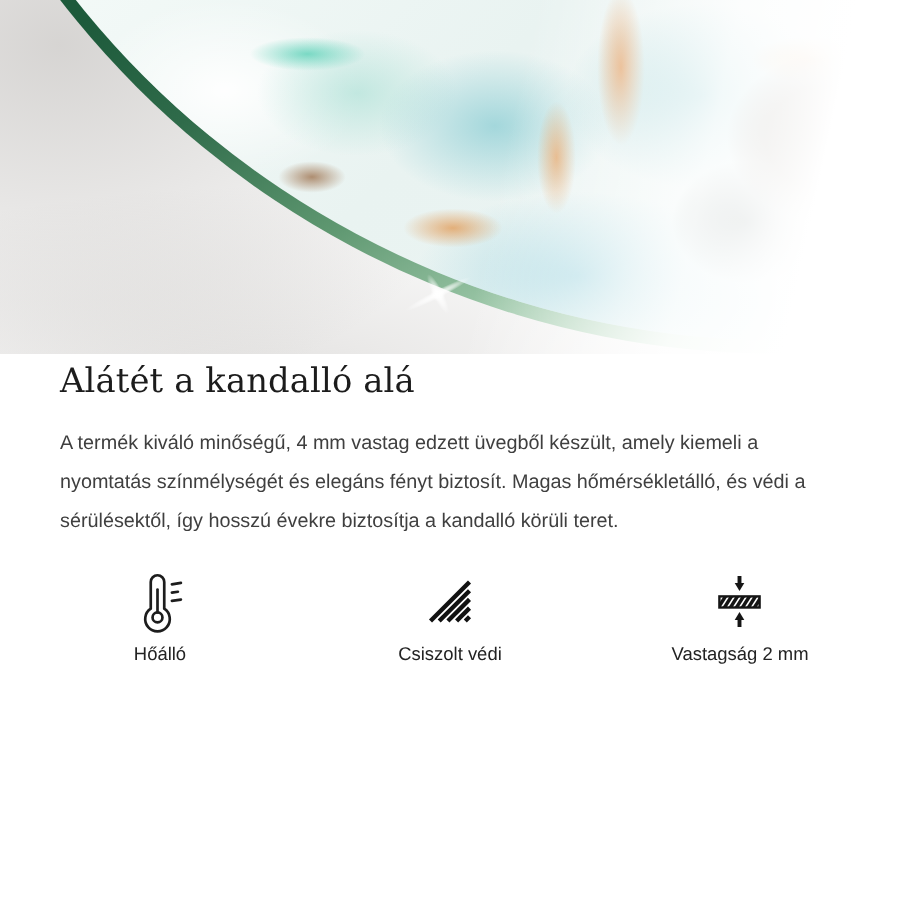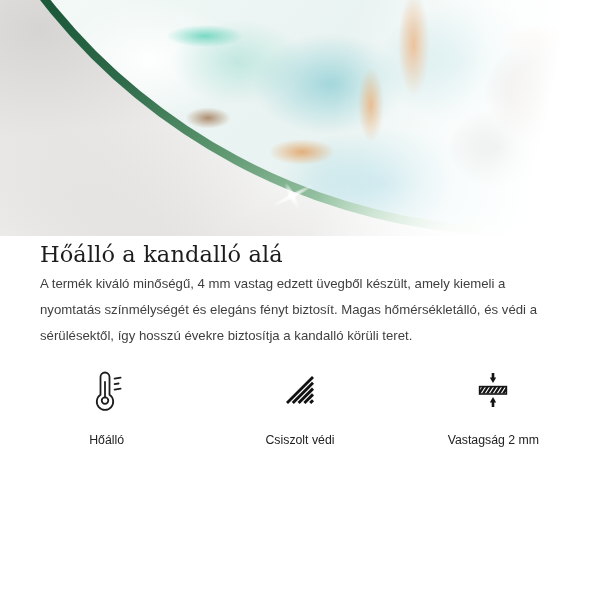--- a/index.html
+++ b/index.html
@@ -73,20 +73,21 @@
   .page-title {
     margin-top: 2px;
     font-family: "DejaVu Serif", "Liberation Serif", serif;
     font-weight: 400;
     font-size: 22.5px;
     line-height: 33px;
     color: #1c1c1c;
     letter-spacing: 0.1px;
   }
   .description {
+    margin-top: 11px;
     font-size: 13.2px;
     line-height: 26px;
     color: #3f3f3f;
   }
 
   
   .features {
     margin: 19px 10px 0;
     display: grid;
     grid-template-columns: repeat(3, 1fr);
@@ -98,21 +99,21 @@
     align-items: center;
   }
   .feature .icon-box {
     height: 44px;
     display: flex;
     align-items: center;
     justify-content: center;
   }
   .feature .icon-box svg { display: block; }
   .feature-label {
-    margin-top: 21px;
+    margin-top: 6px;
     font-size: 12.3px;
     line-height: 15px;
     color: #232323;
     text-align: center;
   }
   .stroke-icon {
     stroke: #1d1d1d;
     fill: none;
     stroke-width: 1.8;
     stroke-linecap: round;
@@ -137,21 +138,21 @@
     <g>
       <ellipse cx="40" cy="30" rx="28" ry="3.2" fill="url(#rayg)" transform="rotate(-27 40 30)"></ellipse>
       <ellipse cx="40" cy="30" rx="4" ry="17" fill="url(#rayg)" transform="rotate(-27 40 30)"></ellipse>
       <circle cx="40" cy="30" r="6" fill="url(#rayg)"></circle>
     </g>
   </svg>
 </div>
 
 <div class="content">
   <h1 class="page-title">
-    <span>Hőálló a kandalló alá</span><br>
+    <span>Alátét a kandalló alá</span><br>
   </h1>
   <p class="description">A termék kiváló minőségű, 4 mm vastag edzett üvegből készült, amely kiemeli a nyomtatás színmélységét és elegáns fényt biztosít. Magas hőmérsékletálló, és védi a sérülésektől, így hosszú évekre biztosítja a kandalló körüli teret.</p>
 </div>
 
 <div class="features">
 
   <div class="feature">
     <div class="icon-box">
       <svg width="40" height="44" viewBox="0 0 40 44" class="stroke-icon" aria-hidden="true">
         <path d="M13.5 26.8 V9 a4.5 4.5 0 0 1 9 0 v17.8 a8.2 8.2 0 1 1 -9 0 Z"></path>

